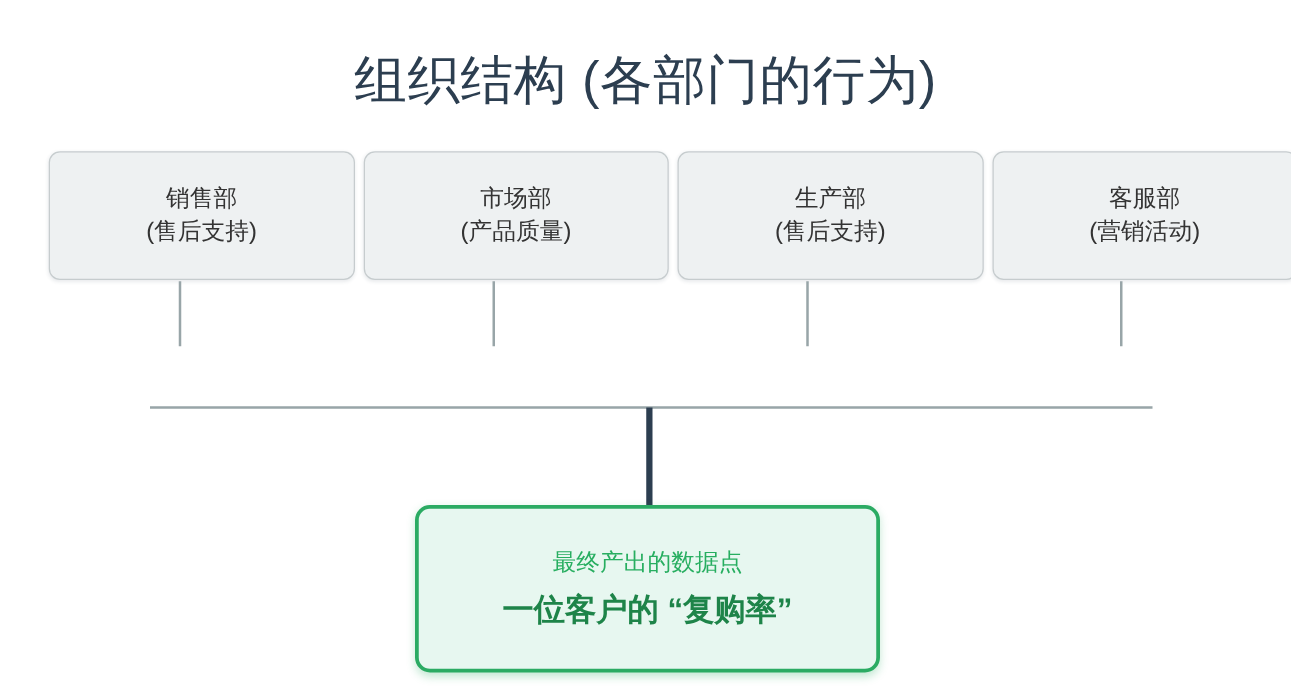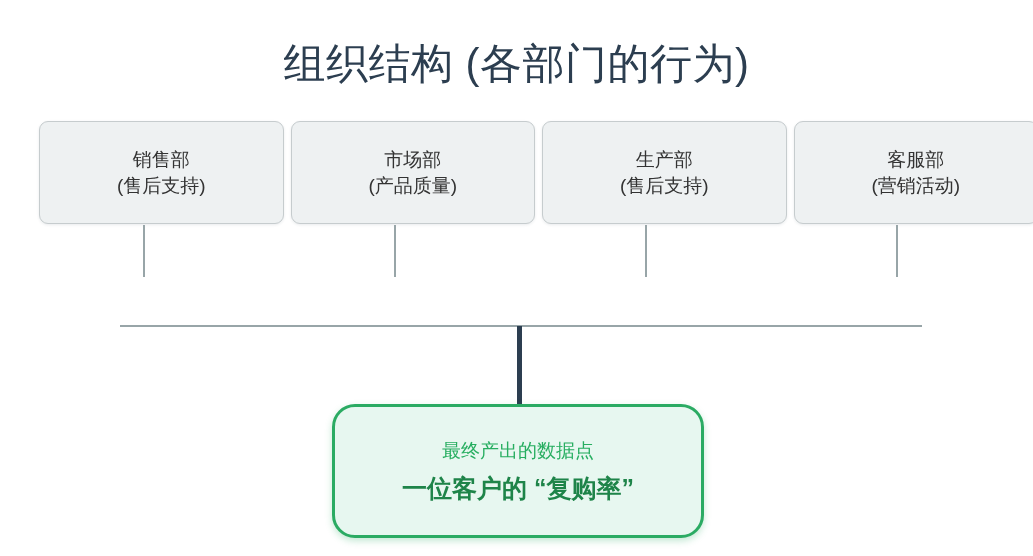--- a/index.html
+++ b/index.html
@@ -83,21 +83,21 @@
   }
   .result-box {
     position: absolute;
     top: 404px;
     left: 332px;
     width: 372px;
     height: 134px;
     box-sizing: border-box;
     background: var(--result-fill, #e7f7f0);
     border: 3px solid var(--result-border, #2bab63);
-    border-radius: 23px;
+    border-radius: 12px;
     box-shadow: 0 3px 7px rgba(43, 171, 99, 0.28);
     display: flex;
     flex-direction: column;
     align-items: center;
     justify-content: center;
     text-align: center;
   }
   .result-caption {
     font-size: 19px;
     line-height: 24px;

